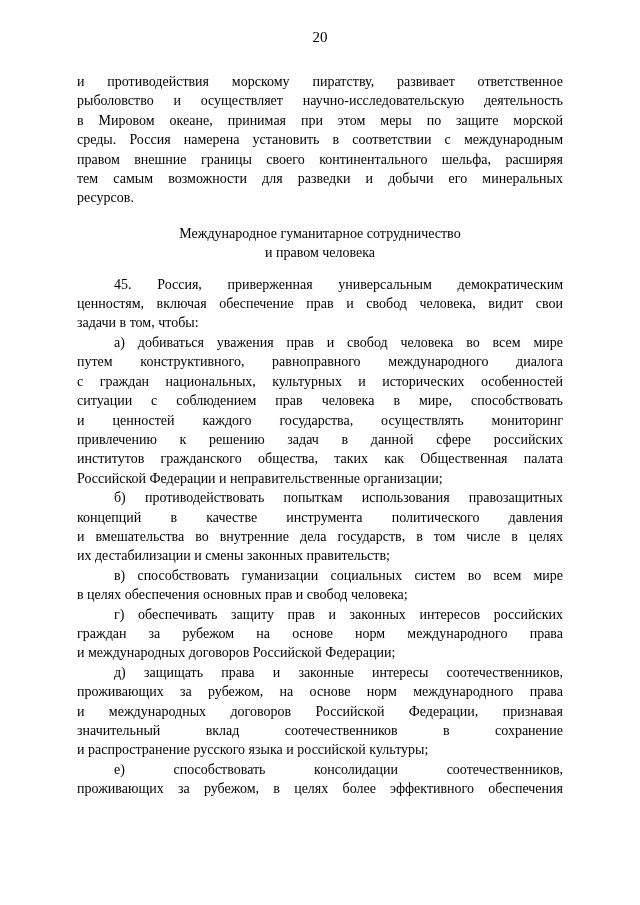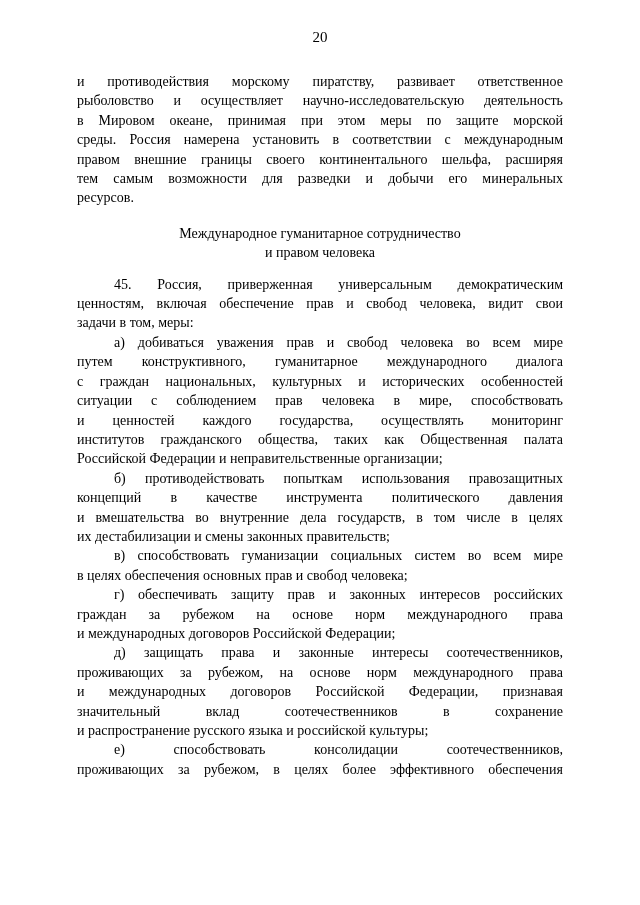--- a/index.html
+++ b/index.html
@@ -66,28 +66,29 @@
         <div class="line">тем самым возможности для разведки и добычи его минеральных</div>
         <div class="line flush-last">ресурсов.</div>
       </div>
       <div class="para heading">
         <div class="line">Международное гуманитарное сотрудничество</div>
         <div class="line flush-last">и правом человека</div>
       </div>
       <div class="para body indent">
         <div class="line">45. Россия, приверженная универсальным демократическим</div>
         <div class="line">ценностям, включая обеспечение прав и свобод человека, видит свои</div>
-        <div class="line flush-last">задачи в том, меры:</div>
+        <div class="line flush-last">задачи в том, чтобы:</div>
       </div>
       <div class="para body indent">
         <div class="line">а) добиваться уважения прав и свобод человека во всем мире</div>
-        <div class="line">путем конструктивного, гуманитарное международного диалога</div>
+        <div class="line">путем конструктивного, равноправного международного диалога</div>
         <div class="line">с граждан национальных, культурных и исторических особенностей</div>
         <div class="line">ситуации с соблюдением прав человека в мире, способствовать</div>
         <div class="line">и ценностей каждого государства, осуществлять мониторинг</div>
+        <div class="line">привлечению к решению задач в данной сфере российских</div>
         <div class="line">институтов гражданского общества, таких как Общественная палата</div>
         <div class="line flush-last">Российской Федерации и неправительственные организации;</div>
       </div>
       <div class="para body indent">
         <div class="line">б) противодействовать попыткам использования правозащитных</div>
         <div class="line">концепций в качестве инструмента политического давления</div>
         <div class="line">и вмешательства во внутренние дела государств, в том числе в целях</div>
         <div class="line flush-last">их дестабилизации и смены законных правительств;</div>
       </div>
       <div class="para body indent">

